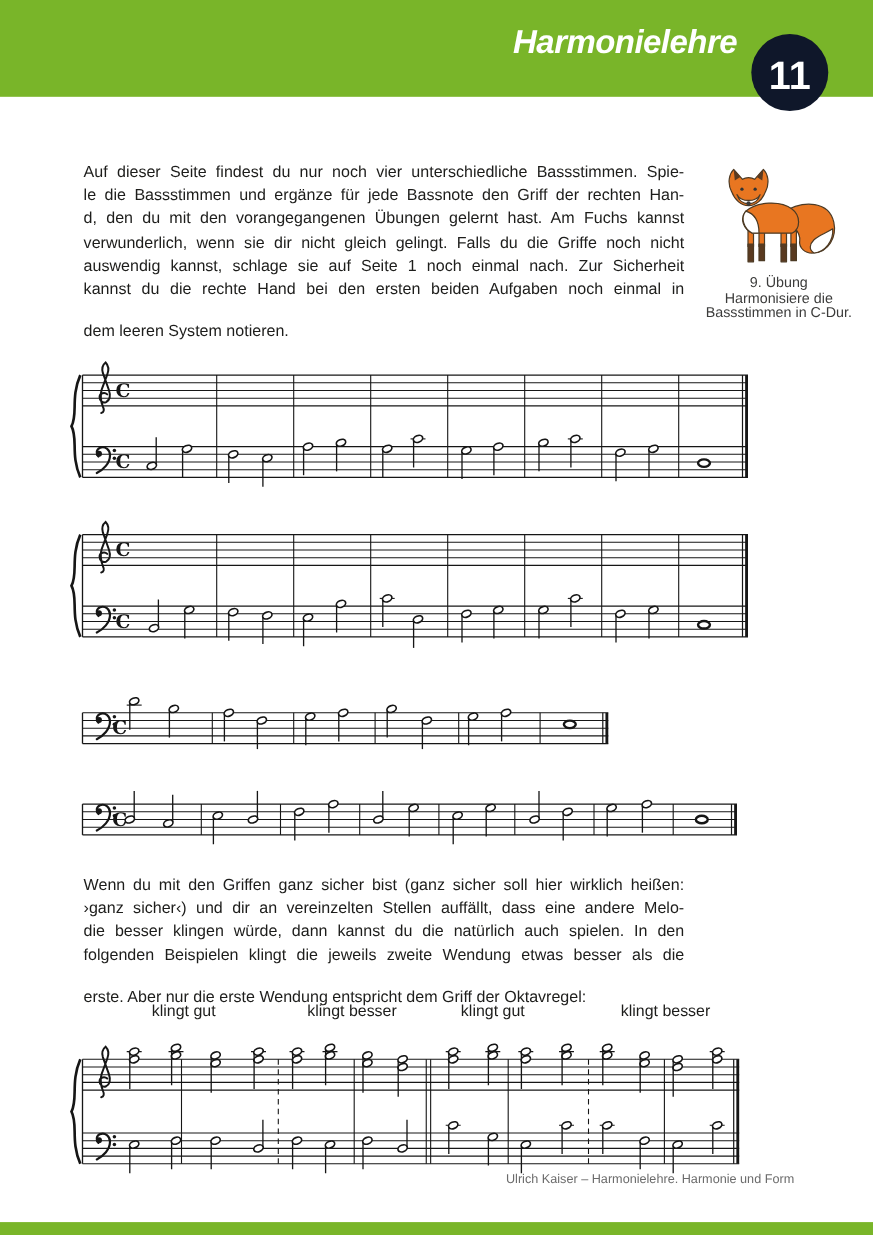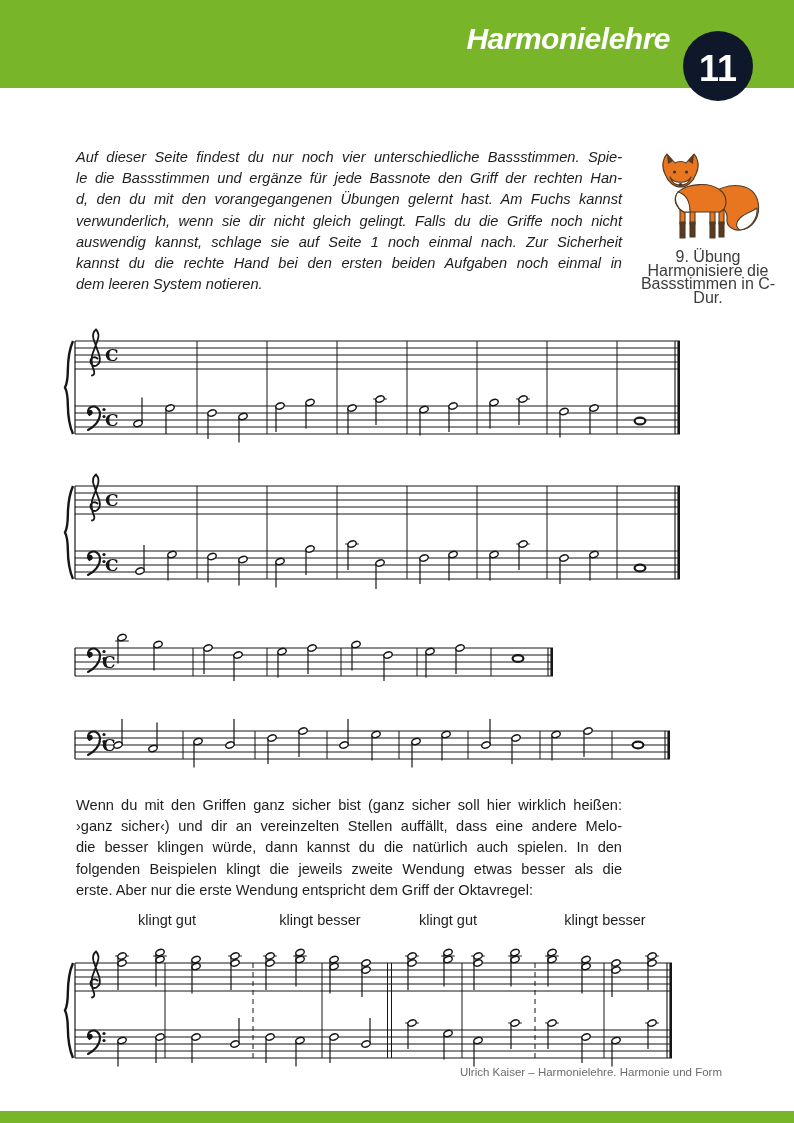--- a/index.html
+++ b/index.html
@@ -9,27 +9,27 @@
   .header-bar{position:absolute;left:0;top:0;width:794px;height:88px;background:#79b529;}
   .page-title{position:absolute;right:124px;top:22px;font-size:30px;font-weight:bold;
               font-style:italic;color:#fff;letter-spacing:-0.5px;}
   .badge{position:absolute;left:683px;top:31px;width:70px;height:70px;border-radius:50%;
          background:#cb1318;display:flex;align-items:center;justify-content:center;z-index:3;}
   .badge span{color:#fff;font-weight:bold;font-size:36px;transform:translateY(3px);}
   
   .para{position:absolute;left:76px;width:546px;font-size:14.6px;line-height:21.2px;
         color:#1d1d1b;}
   .jline{text-align:justify;text-align-last:justify;white-space:normal;}
-  .jline.last{text-align-last:auto;}
-  .intro{top:147px;font-style:italic;}
+  .jline.last{text-align-last:auto;margin-top:17px;}
+  .intro{top:147px;}
   .middle{top:795px;}
   
   .fox{position:absolute;left:652px;top:150px;width:120px;height:98px;}
   .caption{position:absolute;left:628px;top:250px;width:160px;text-align:center;
-           font-size:16px;line-height:13.5px;color:#3c3c3b;}
+           font-size:13px;line-height:13.5px;color:#3c3c3b;}
   
   #music{position:absolute;left:0;top:0;z-index:2;pointer-events:none;}
   
   .klabel{position:absolute;top:912px;transform:translateX(-50%);font-size:14.5px;color:#1d1d1b;white-space:nowrap;}
   
   .footer{position:absolute;top:1066px;right:72px;font-size:11.5px;color:#6b6b6b;}
   .footer-bar{position:absolute;left:0;top:1111px;width:794px;height:12px;background:#79b529;}
 </style>
 </head>
 <body>

